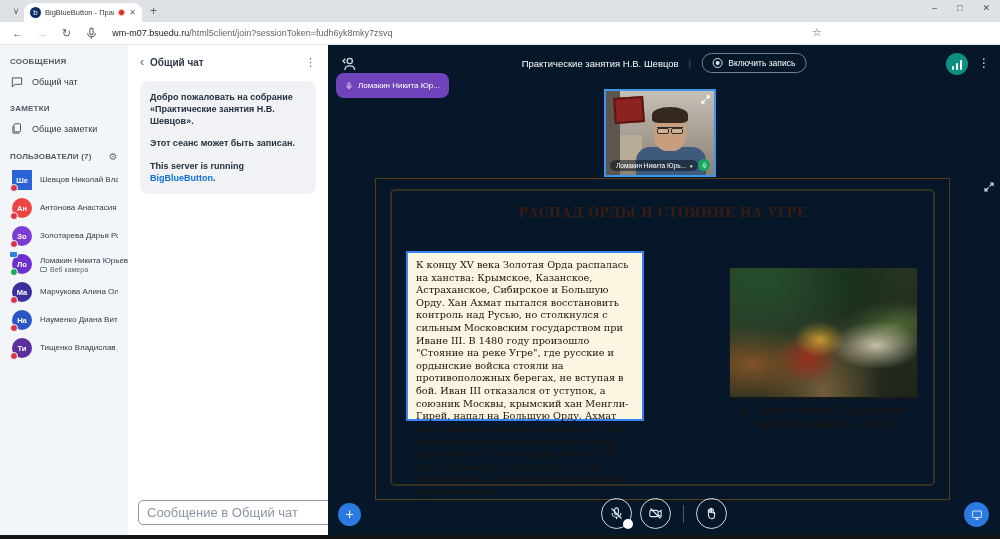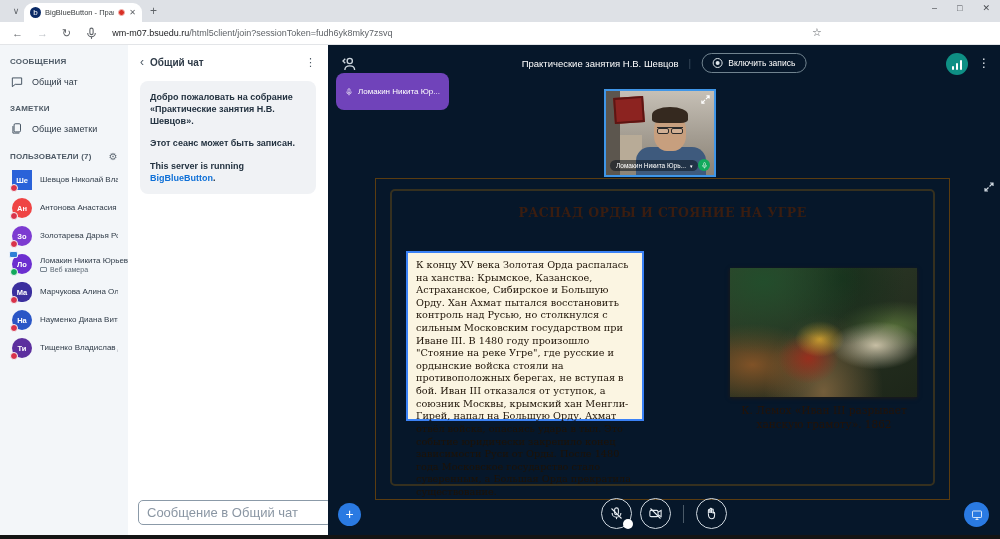--- a/index.html
+++ b/index.html
@@ -79,21 +79,21 @@
   .titledivider { color:#3c4e5e; font-size:10px; }
   .recordbtn { display:flex; align-items:center; gap:6px; border:1px solid #70838f; border-radius:12px;
     padding:4px 10px; color:#fff; font-size:8.5px; background:transparent; white-space:nowrap; }
   .recicon { width:10px; height:10px; border:1.5px solid #dfe6ea; border-radius:50%; position:relative; }
   .recicon::after { content:""; position:absolute; inset:2px; border-radius:50%; background:#dfe6ea; }
   .conn { position:absolute; right:32px; top:0; width:22px; height:22px; border-radius:50%;
     background:#0e8f84; display:flex; align-items:flex-end; justify-content:center; gap:1.5px; padding-bottom:5px; }
   .conn i { width:2.5px; background:#fff; border-radius:1px; display:block; }
   .mainkebab { position:absolute; right:10px; top:3px; color:#e6ecf1; font-size:12px; }
   .talkpill { position:absolute; left:8px; top:28px; background:#7043ba; border-radius:8px;
-    display:flex; align-items:center; gap:5px; padding:14px 9px; color:#fff; font-size:8px; }
+    display:flex; align-items:center; gap:5px; padding:8px 9px; color:#fff; font-size:8px; }
   .talkpill svg { width:8px; height:8px; stroke:#fff; fill:none; stroke-width:2; }
 
   
   .webcam { position:absolute; left:276px; top:44px; width:112px; height:88px;
     border:2px solid #3f96e8; background:#9a958d; overflow:hidden; }
   .wc-wall { position:absolute; inset:0; background:linear-gradient(180deg,#c6c0b6 0%,#a39c91 55%,#8b8376 100%); }
   .wc-doorway { position:absolute; left:0; top:0; width:14px; height:100%; background:#5c564e; }
   .wc-redframe { position:absolute; left:8px; top:6px; width:30px; height:26px; background:#8c2320;
     border:2px solid #5d1512; transform:rotate(-4deg); }
   .wc-shelf { position:absolute; left:14px; top:44px; width:22px; height:34px; background:#b8ab97; }
@@ -252,21 +252,21 @@
         </div>
         <div>
           <div class="uname"><span>Ломакин Никита Юрьевич</span></div>
           <div class="usub">
               <i class="minicam"></i>
               <span>Веб камера</span>
             </div>
         </div>
       </div>
       <div class="userrow">
-        <div class="avatar" style="background-color: rgb(59, 47, 158); border-radius: 9px;">
+        <div class="avatar" style="background-color: rgb(59, 47, 158);">
           <span>Ма</span>
           <span class="badge" style="background-color: rgb(217, 51, 74);"></span>
         </div>
         <div class="uname"><span>Марчукова Алина Олеговна</span></div>
       </div>
       <div class="userrow">
         <div class="avatar" style="background-color: rgb(42, 86, 198);">
           <span>На</span>
           <span class="badge" style="background-color: rgb(217, 51, 74);"></span>
         </div>

